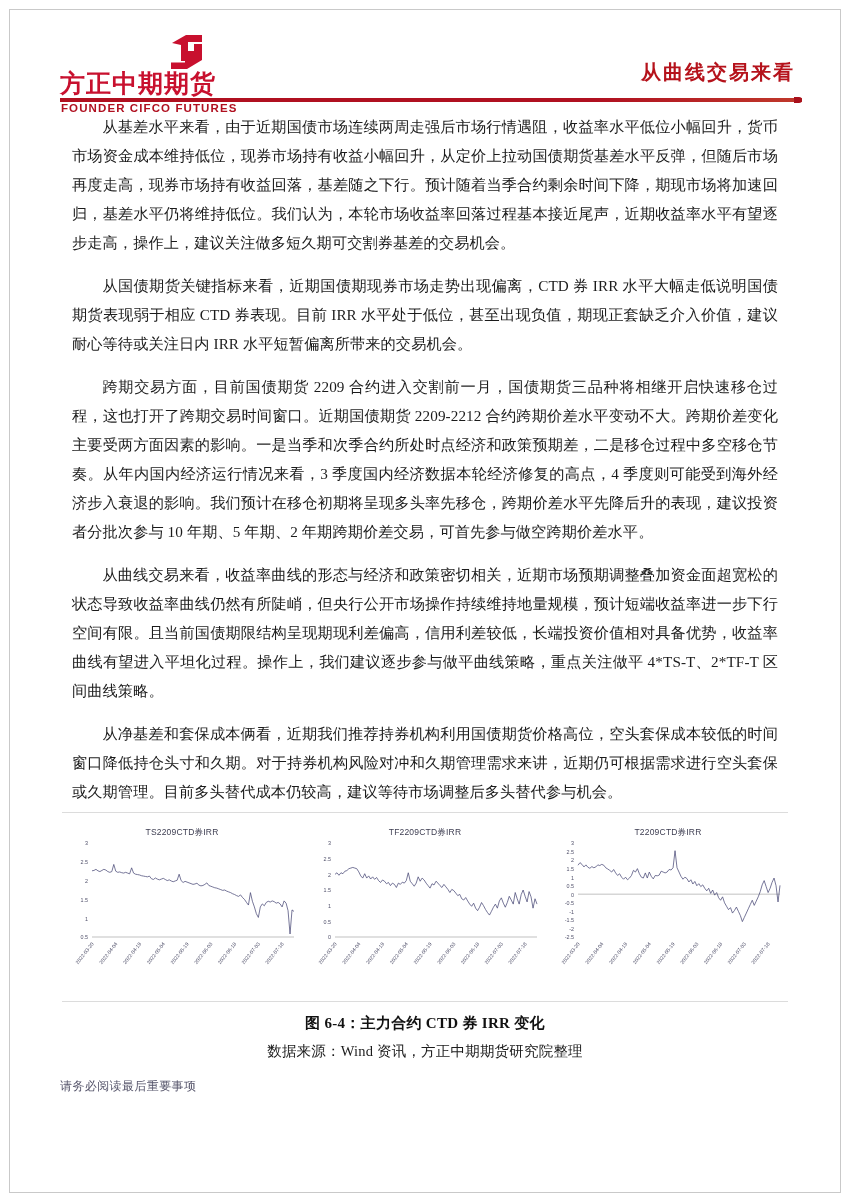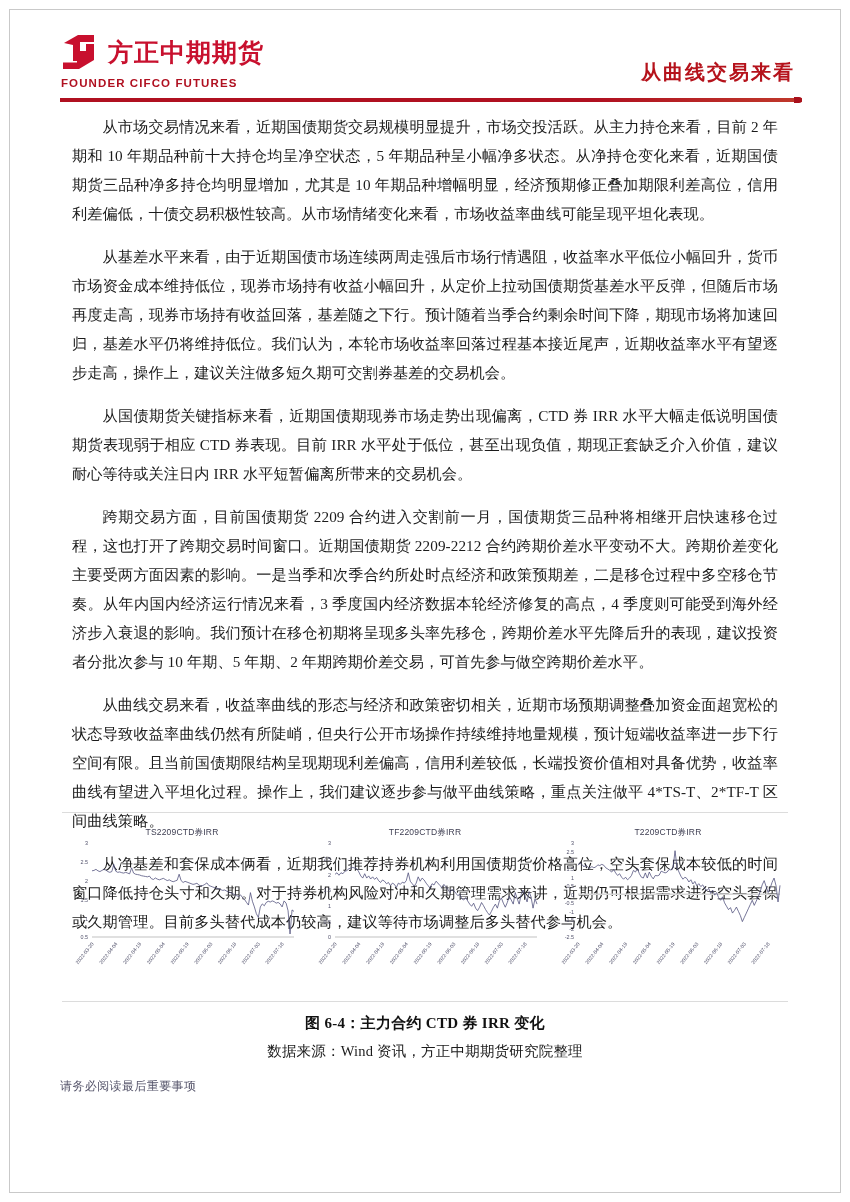--- a/index.html
+++ b/index.html
@@ -41,21 +41,22 @@
   .logo-wrap {
     position: absolute;
     left: 0;
     top: 0;
     display: flex;
     flex-direction: column;
     align-items: flex-start;
   }
   .logo-row {
     display: flex;
-    align-items: center;
+    align-items: flex-end;
+    flex-direction: column;
   }
   .logo-mark {
     width: 38px;
     height: 38px;
     position: relative;
     margin-right: 10px;
     flex: none;
   }
   .logo-mark svg { display:block; }
   .logo-cn {
@@ -204,21 +205,20 @@
         <span class="logo-cn">方正中期期货</span>
       </div>
       <div class="logo-en">FOUNDER CIFCO FUTURES</div>
     </div>
     <div class="header-title">从曲线交易来看</div>
   </div>
   <div class="header-rule"></div>
   <div class="header-rule-cap"></div>
 
   <div class="content">
-    <p class="para">从市场交易情况来看，近期国债期货交易规模明显提升，市场交投活跃。从主力持仓来看，目前 2 年期和 10 年期品种前十大持仓均呈净空状态，5 年期品种呈小幅净多状态。从净持仓变化来看，近期国债期货三品种净多持仓均明显增加，尤其是 10 年期品种增幅明显，经济预期修正叠加期限利差高位，信用利差偏低，十债交易积极性较高。从市场情绪变化来看，市场收益率曲线可能呈现平坦化表现。</p>
     <p class="para">从基差水平来看，由于近期国债市场连续两周走强后市场行情遇阻，收益率水平低位小幅回升，货币市场资金成本维持低位，现券市场持有收益小幅回升，从定价上拉动国债期货基差水平反弹，但随后市场再度走高，现券市场持有收益回落，基差随之下行。预计随着当季合约剩余时间下降，期现市场将加速回归，基差水平仍将维持低位。我们认为，本轮市场收益率回落过程基本接近尾声，近期收益率水平有望逐步走高，操作上，建议关注做多短久期可交割券基差的交易机会。</p>
     <p class="para">从国债期货关键指标来看，近期国债期现券市场走势出现偏离，CTD 券 IRR 水平大幅走低说明国债期货表现弱于相应 CTD 券表现。目前 IRR 水平处于低位，甚至出现负值，期现正套缺乏介入价值，建议耐心等待或关注日内 IRR 水平短暂偏离所带来的交易机会。</p>
     <p class="para">跨期交易方面，目前国债期货 2209 合约进入交割前一月，国债期货三品种将相继开启快速移仓过程，这也打开了跨期交易时间窗口。近期国债期货 2209-2212 合约跨期价差水平变动不大。跨期价差变化主要受两方面因素的影响。一是当季和次季合约所处时点经济和政策预期差，二是移仓过程中多空移仓节奏。从年内国内经济运行情况来看，3 季度国内经济数据本轮经济修复的高点，4 季度则可能受到海外经济步入衰退的影响。我们预计在移仓初期将呈现多头率先移仓，跨期价差水平先降后升的表现，建议投资者分批次参与 10 年期、5 年期、2 年期跨期价差交易，可首先参与做空跨期价差水平。</p>
     <p class="para">从曲线交易来看，收益率曲线的形态与经济和政策密切相关，近期市场预期调整叠加资金面超宽松的状态导致收益率曲线仍然有所陡峭，但央行公开市场操作持续维持地量规模，预计短端收益率进一步下行空间有限。且当前国债期限结构呈现期现利差偏高，信用利差较低，长端投资价值相对具备优势，收益率曲线有望进入平坦化过程。操作上，我们建议逐步参与做平曲线策略，重点关注做平 4*TS-T、2*TF-T 区间曲线策略。</p>
     <p class="para">从净基差和套保成本俩看，近期我们推荐持券机构利用国债期货价格高位，空头套保成本较低的时间窗口降低持仓头寸和久期。对于持券机构风险对冲和久期管理需求来讲，近期仍可根据需求进行空头套保或久期管理。目前多头替代成本仍较高，建议等待市场调整后多头替代参与机会。</p>
   </div>
 
   <div class="figure-block">
     <div class="fig-hr"></div>
     <div class="charts-row">

